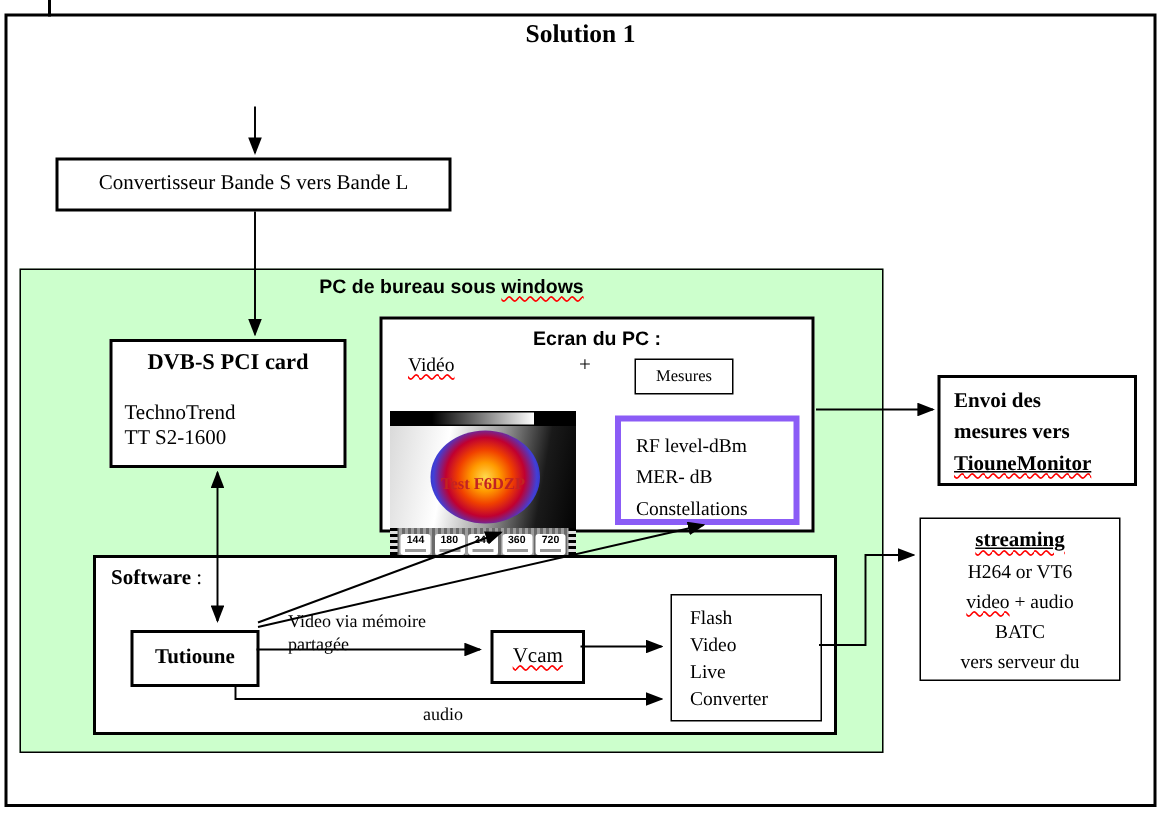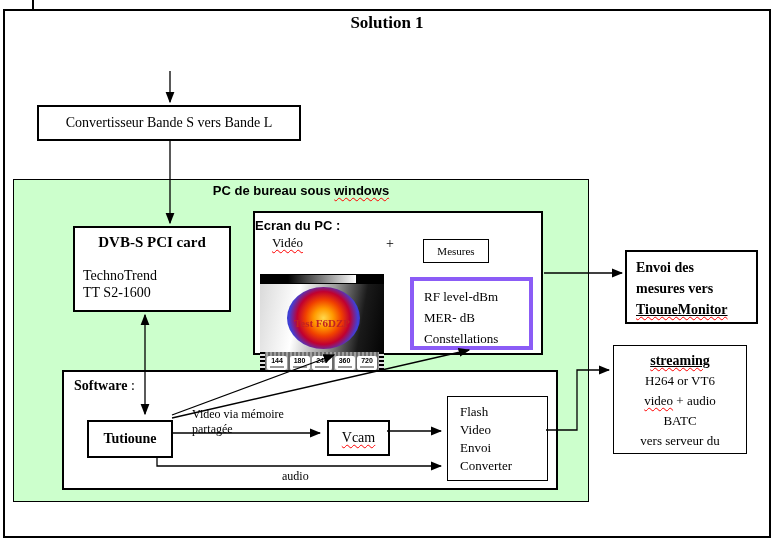--- a/index.html
+++ b/index.html
@@ -19,21 +19,21 @@
   #box-converter { left:37px; top:105px; width:264px; height:36px; font-size:14px; }
 
   #green-panel { left:13px; top:179px; width:576px; height:323px; border:1px solid #000; background:#ccffcc; }
   #pc-label { left:13px; top:183px; width:576px; text-align:center; font-family:"Liberation Sans", sans-serif; font-weight:bold; font-size:13px; }
 
   #box-dvbs { left:73px; top:226px; width:158px; height:86px; }
   #box-dvbs .dvbs-title { margin-top:6px; text-align:center; font-weight:bold; font-size:15px; }
   #box-dvbs .dvbs-sub { margin-top:16px; padding-left:8px; font-size:14px; line-height:17px; }
 
   #box-screen { left:253px; top:211px; width:290px; height:144px; }
-  #box-screen .screen-title { margin-top:5px; font-family:"Liberation Sans", sans-serif; font-weight:bold; font-size:13px; }
+  #box-screen .screen-title { margin-top:5px; text-align:center; font-family:"Liberation Sans", sans-serif; font-weight:bold; font-size:13px; }
   #video-label { left:17px; top:22px; font-size:13px; }
   #plus-sign { left:131px; top:23px; font-size:14px; }
   #box-mesures { left:168px; top:26px; width:66px; height:24px; border:1px solid #000; font-size:11px; }
   #box-rf { left:155px; top:64px; width:123px; height:73px; border:4px solid #8b5cf6; padding:5px 0 0 10px; font-size:13px; line-height:21px; }
 
   
   #test-pattern { left:5px; top:28px; width:124px; height:99px; background:linear-gradient(100deg,#d8d8d8 0%,#ffffff 30%,#9a9a9a 55%,#1a1a1a 78%,#000 100%); overflow:hidden;margin-top:33px; }
   .tp-toprow { position:absolute; left:0; top:0; width:100%; height:10px; background:#000; }
   .tp-bar { position:absolute; left:28px; top:1px; width:68px; height:8px; background:linear-gradient(to right,#000,#fff); }
   .tp-circle { position:absolute; left:27px; top:13px; width:73px; height:62px; border-radius:50%;
@@ -146,21 +146,21 @@
     </div>
     <div id="box-tutioune" class="box center-flex">
       <span>Tutioune</span>
     </div>
     <div id="box-vcam" class="box center-flex">
       <span class="sq">Vcam</span>
     </div>
     <div id="box-flash" class="box">
       <div>Flash</div>
       <div>Video</div>
-      <div>Envoi</div>
+      <div>Live</div>
       <div>Converter</div>
     </div>
     <div id="mem-label" class="abs">
       <div>Video via mémoire</div>
       <div>partagée</div>
     </div>
     <div id="audio-label" class="abs">audio</div>
   </div>
 
   <div id="box-envoi" class="box">

